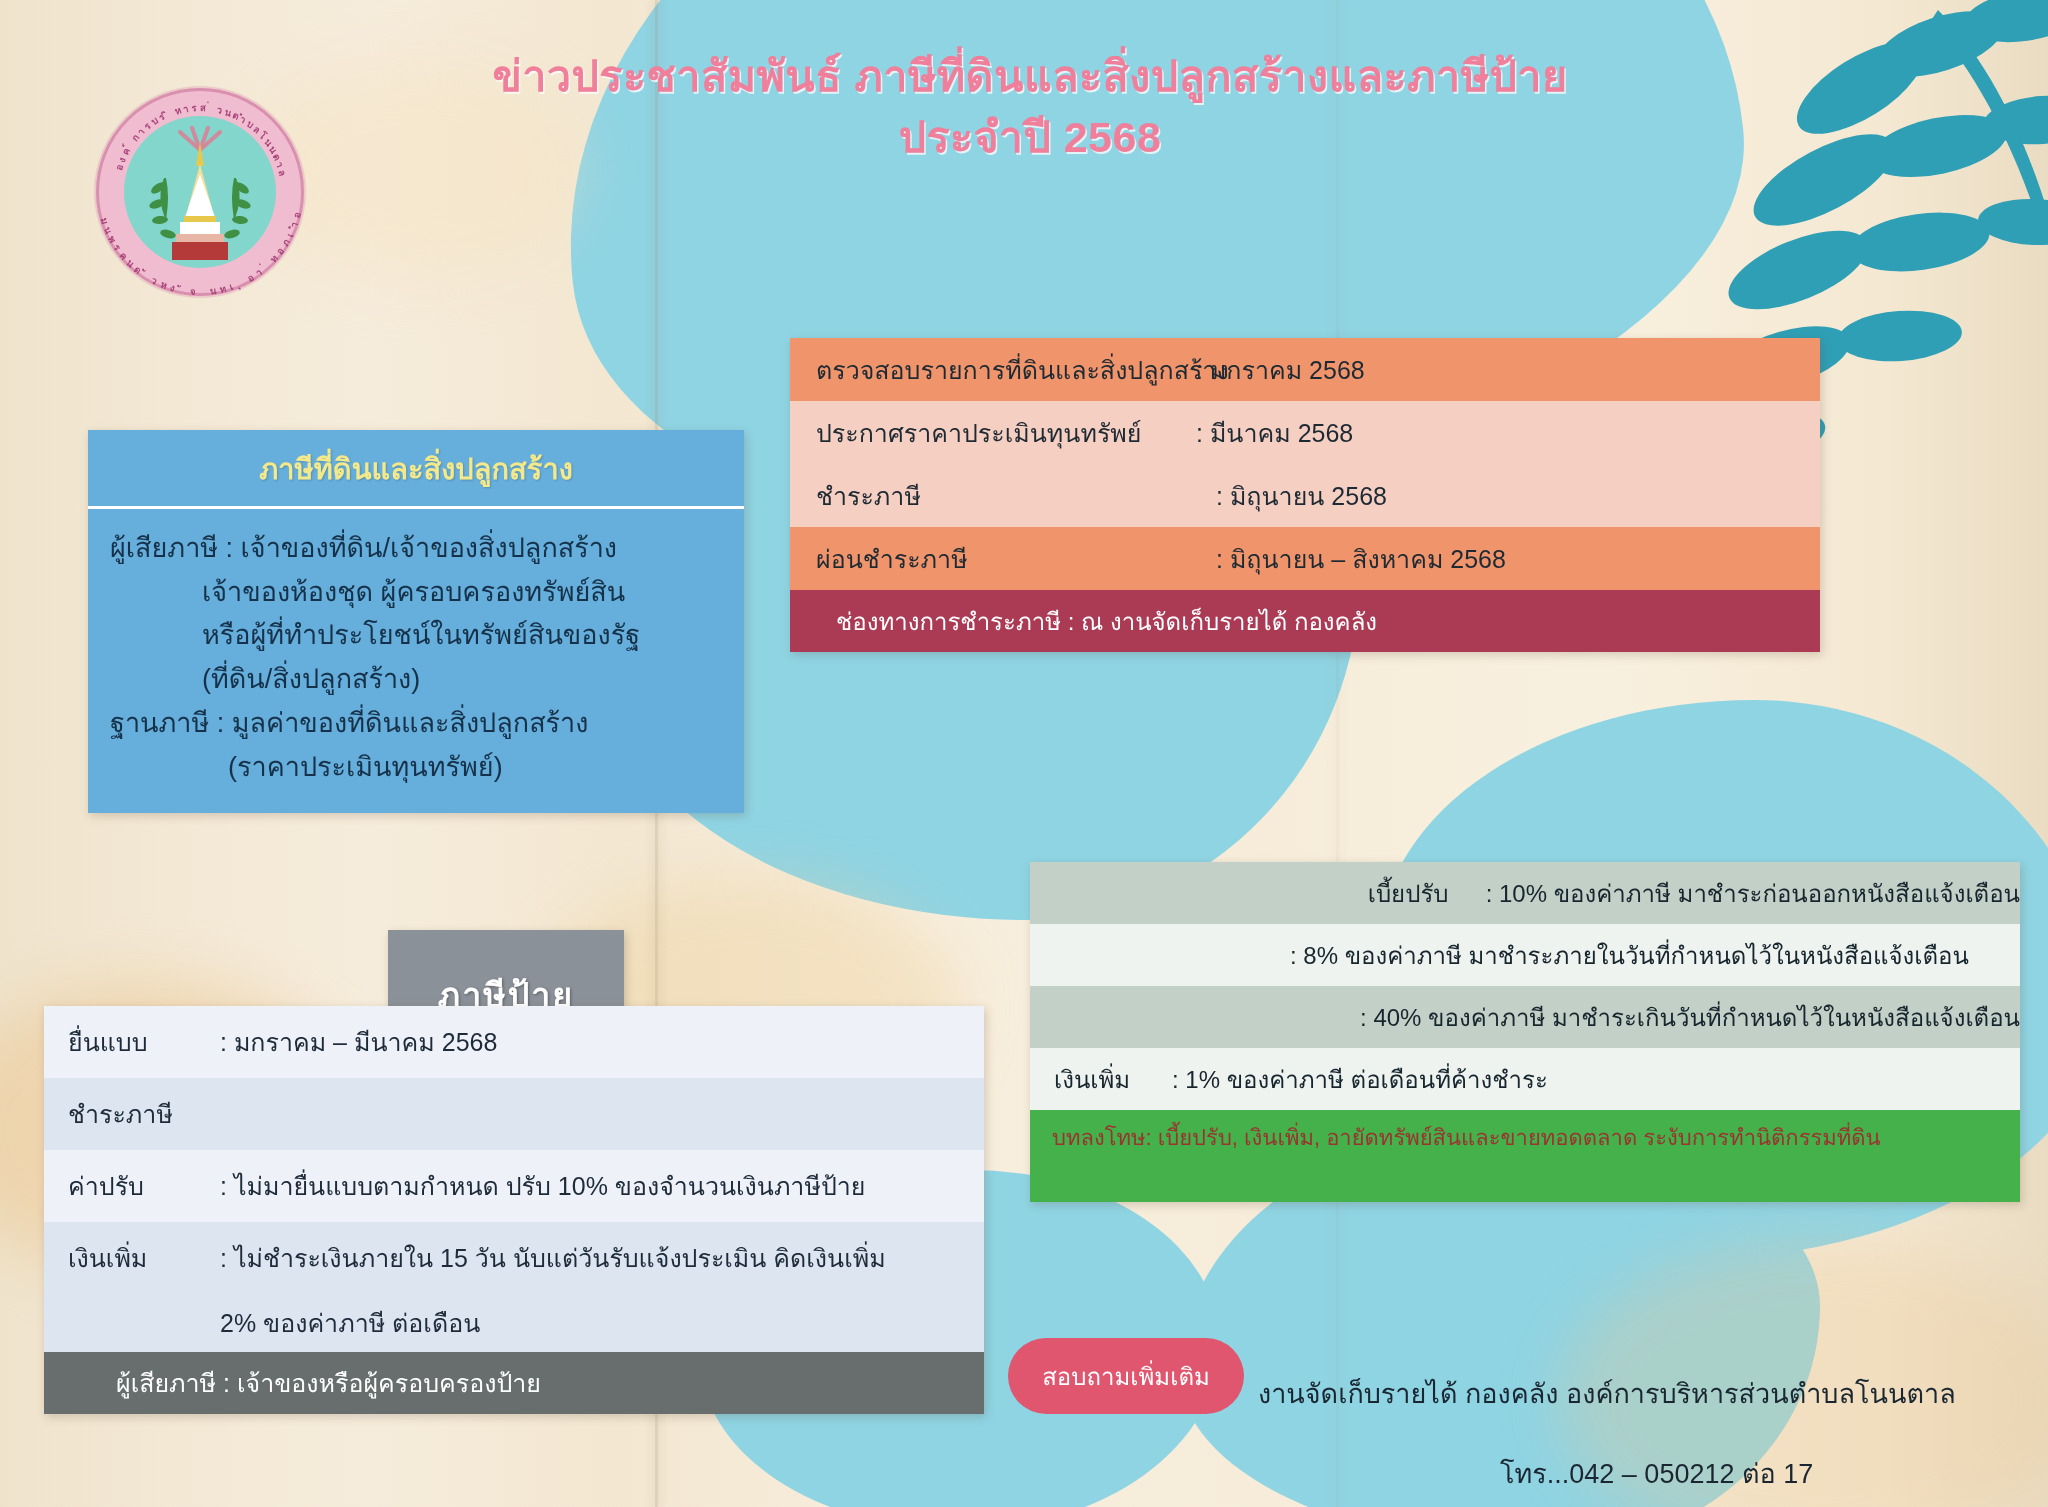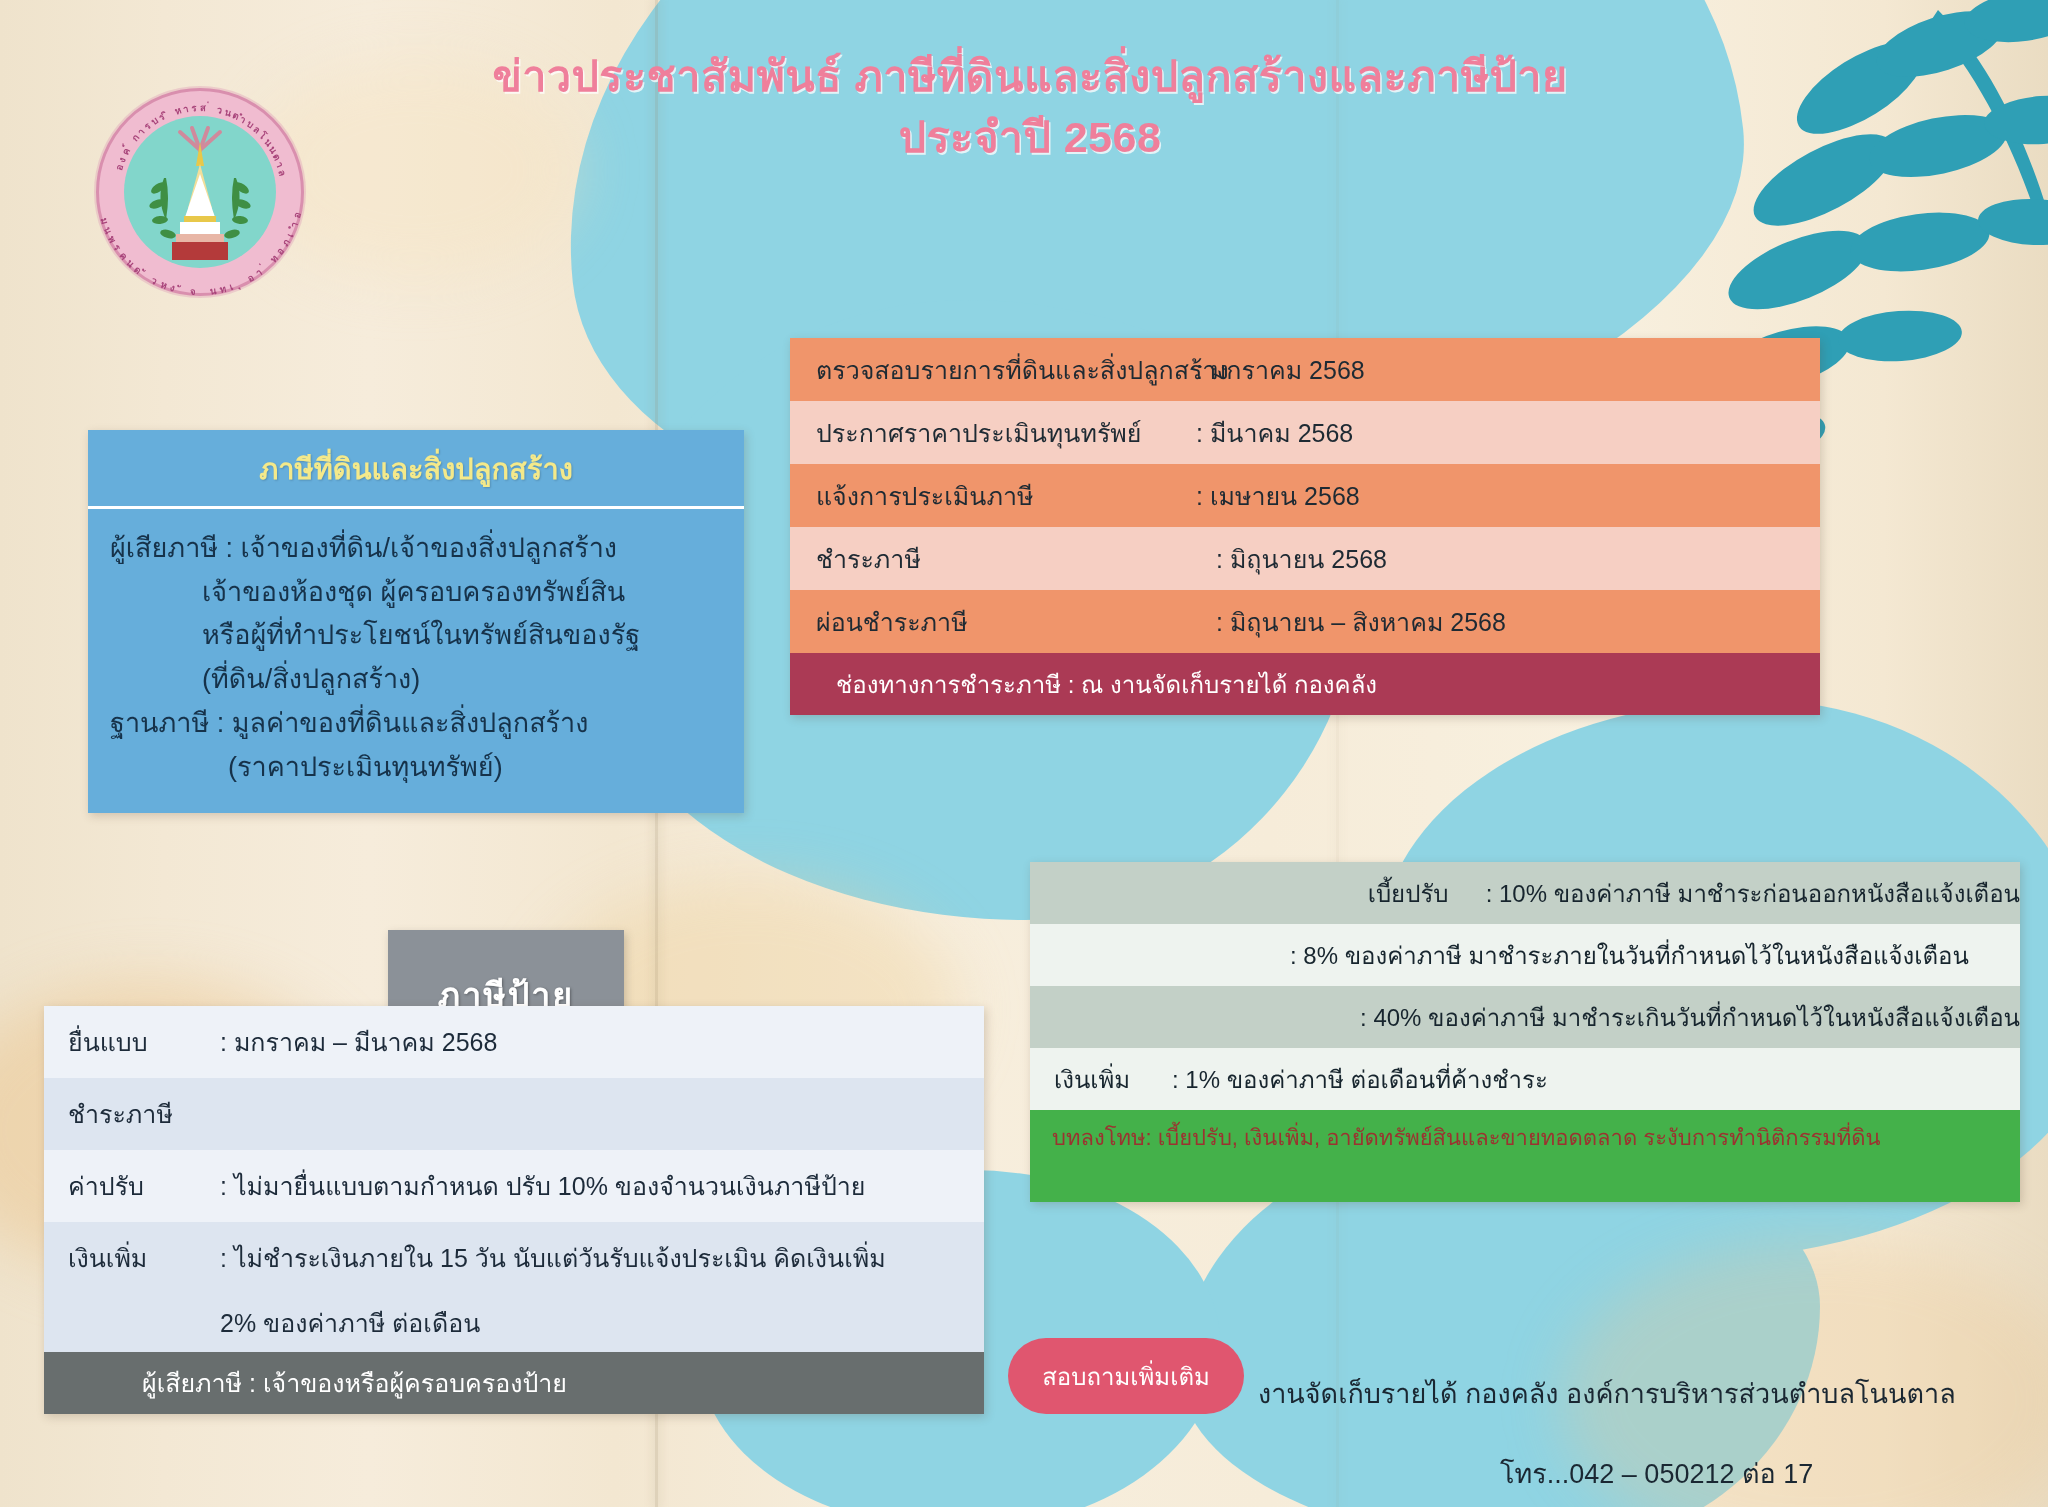--- a/index.html
+++ b/index.html
@@ -236,21 +236,21 @@
   #sign-tax-card .row .label { width: 152px; }
   #sign-tax-card .row.cont {
     min-height: 58px;
     padding-left: 176px;
   }
   #sign-tax-card .footer-row {
     background: #686e6e;
     color: #ffffff;
     min-height: 62px;
     display: flex; align-items: center;
-    padding-left: 98px;
+    padding-left: 72px;
     font-size: 25px;
     white-space: nowrap;
   }
 
   
   #contact-badge {
     position: absolute;
     left: 1008px; top: 1338px;
     width: 236px; height: 76px;
     border-radius: 38px;
@@ -451,24 +451,20 @@
 
   <section class="card" id="schedule-table">
     <div class="row odd r1">
       <span class="label">ตรวจสอบรายการที่ดินและสิ่งปลูกสร้าง</span>
       <span class="value">: มกราคม 2568</span>
     </div>
     <div class="row even r2">
       <span class="label">ประกาศราคาประเมินทุนทรัพย์</span>
       <span class="value">: มีนาคม 2568</span>
     </div>
-    <div class="row odd r3">
-      <span class="label">แจ้งการประเมินภาษี</span>
-      <span class="value">: เมษายน 2568</span>
-    </div>
     <div class="row even r4">
       <span class="label">ชำระภาษี</span>
       <span class="value">: มิถุนายน 2568</span>
     </div>
     <div class="row odd r5">
       <span class="label">ผ่อนชำระภาษี</span>
       <span class="value">: มิถุนายน – สิงหาคม 2568</span>
     </div>
     <div class="footer-row">ช่องทางการชำระภาษี : ณ งานจัดเก็บรายได้ กองคลัง</div>
   </section>

